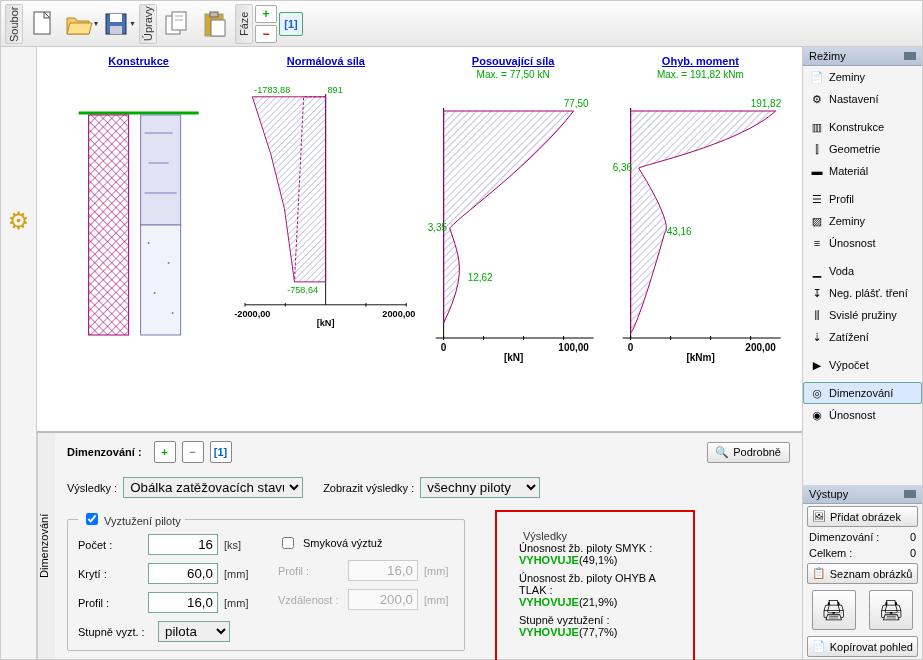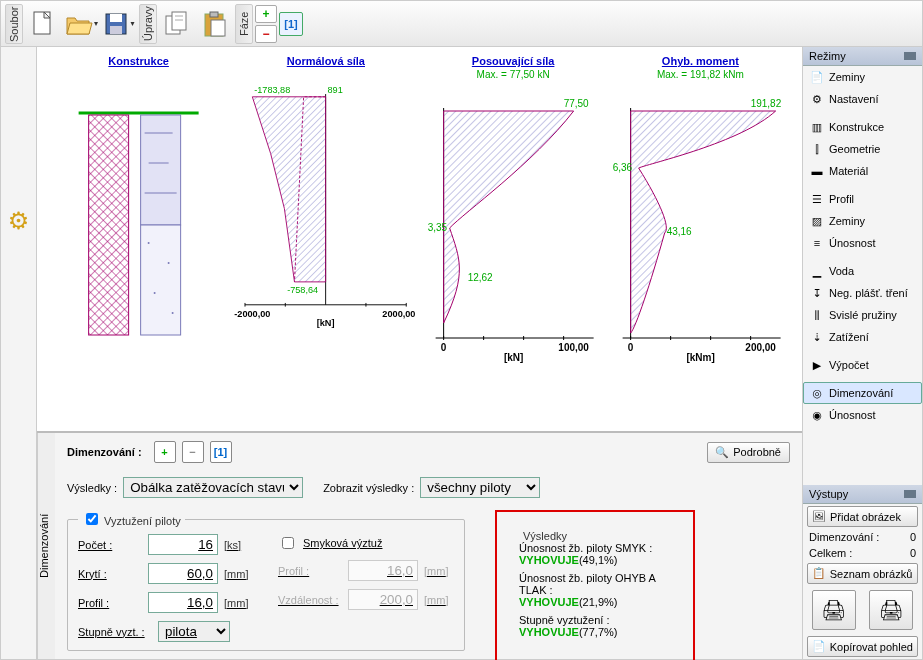--- a/index.html
+++ b/index.html
@@ -25,21 +25,21 @@
   .greenlbl { fill:#00aa00; font-size:10px;}
   
   .bottom { height:228px; border-top:2px solid #bbb; background:#f4f4f4; display:flex;}
   .bot-vl { width:18px; writing-mode:vertical-rl; transform:rotate(180deg); text-align:center; font-size:11px; background:#eee; border-right:1px solid #ccc;}
   .botmain { flex:1; padding:8px 12px;}
   .rowc { display:flex; align-items:center; gap:6px;}
   .hdr { font-weight:bold; margin-right:6px;}
   .sqbtn { width:22px; height:22px; border:1px solid #888; background:#fff; display:flex; align-items:center; justify-content:center; font-weight:bold; border-radius:2px;}
   .detailbtn { margin-left:auto; padding:3px 8px; border:1px solid #999; background:linear-gradient(#fff,#e4e4e4); border-radius:2px; display:flex; align-items:center; gap:4px;}
   .controls { margin-top:12px; display:flex; gap:30px; align-items:flex-start;}
-  .col { display:flex; flex-direction:column; gap:8px;text-decoration:underline;}
+  .col { display:flex; flex-direction:column; gap:8px;}
   .frow { display:flex; align-items:center; gap:6px;}
   .frow label { width:64px;}
   .frow .unit { width:30px; color:#333;}
   .inpt { width:70px; text-align:right; padding:2px 4px; border:1px solid #7a9; background:#fff;}
   .inpt[disabled]{ color:#aaa; border-color:#ccc; background:#fafafa;}
   fieldset { border:1px solid #bbb; border-radius:2px; padding:6px 10px 8px 10px; margin:0;}
   fieldset legend { padding:0 4px; color:#333;}
   .sel { border:1px solid #7a9; padding:1px 2px;}
   .resbox { border:2px solid #d00; padding:6px 10px; width:200px;}
   .resbox fieldset { border:none; padding:0; margin:12px;}

